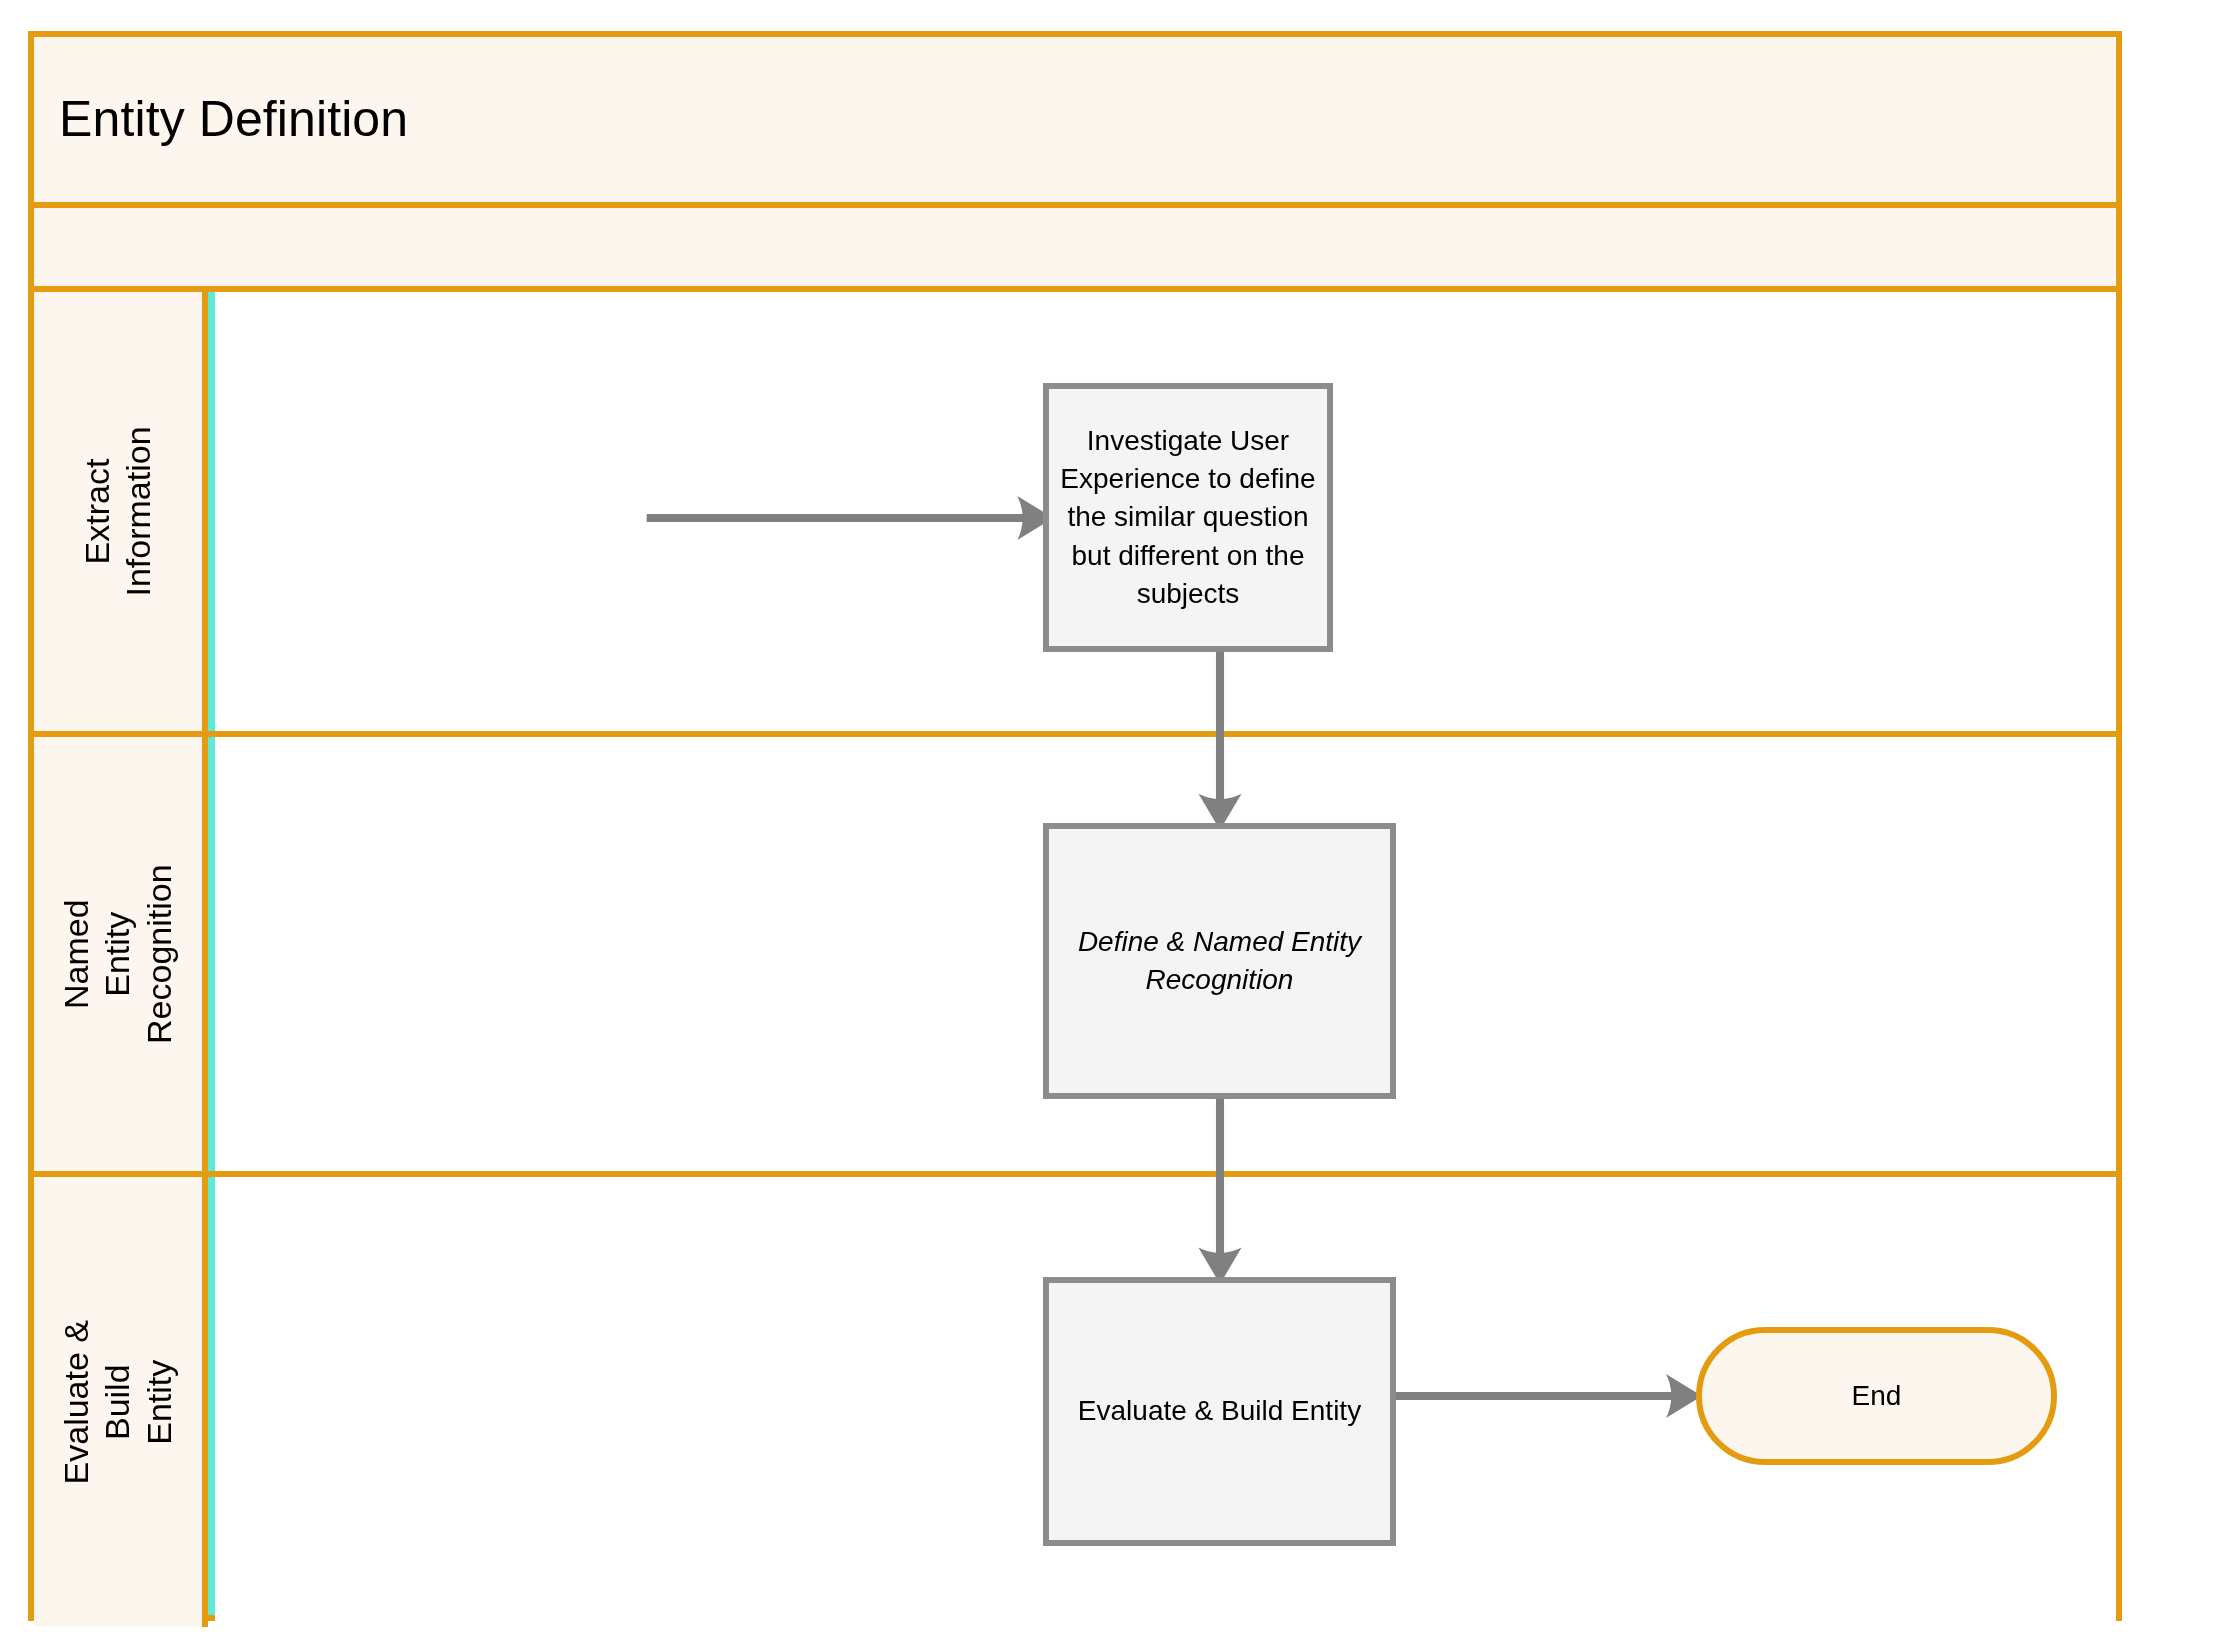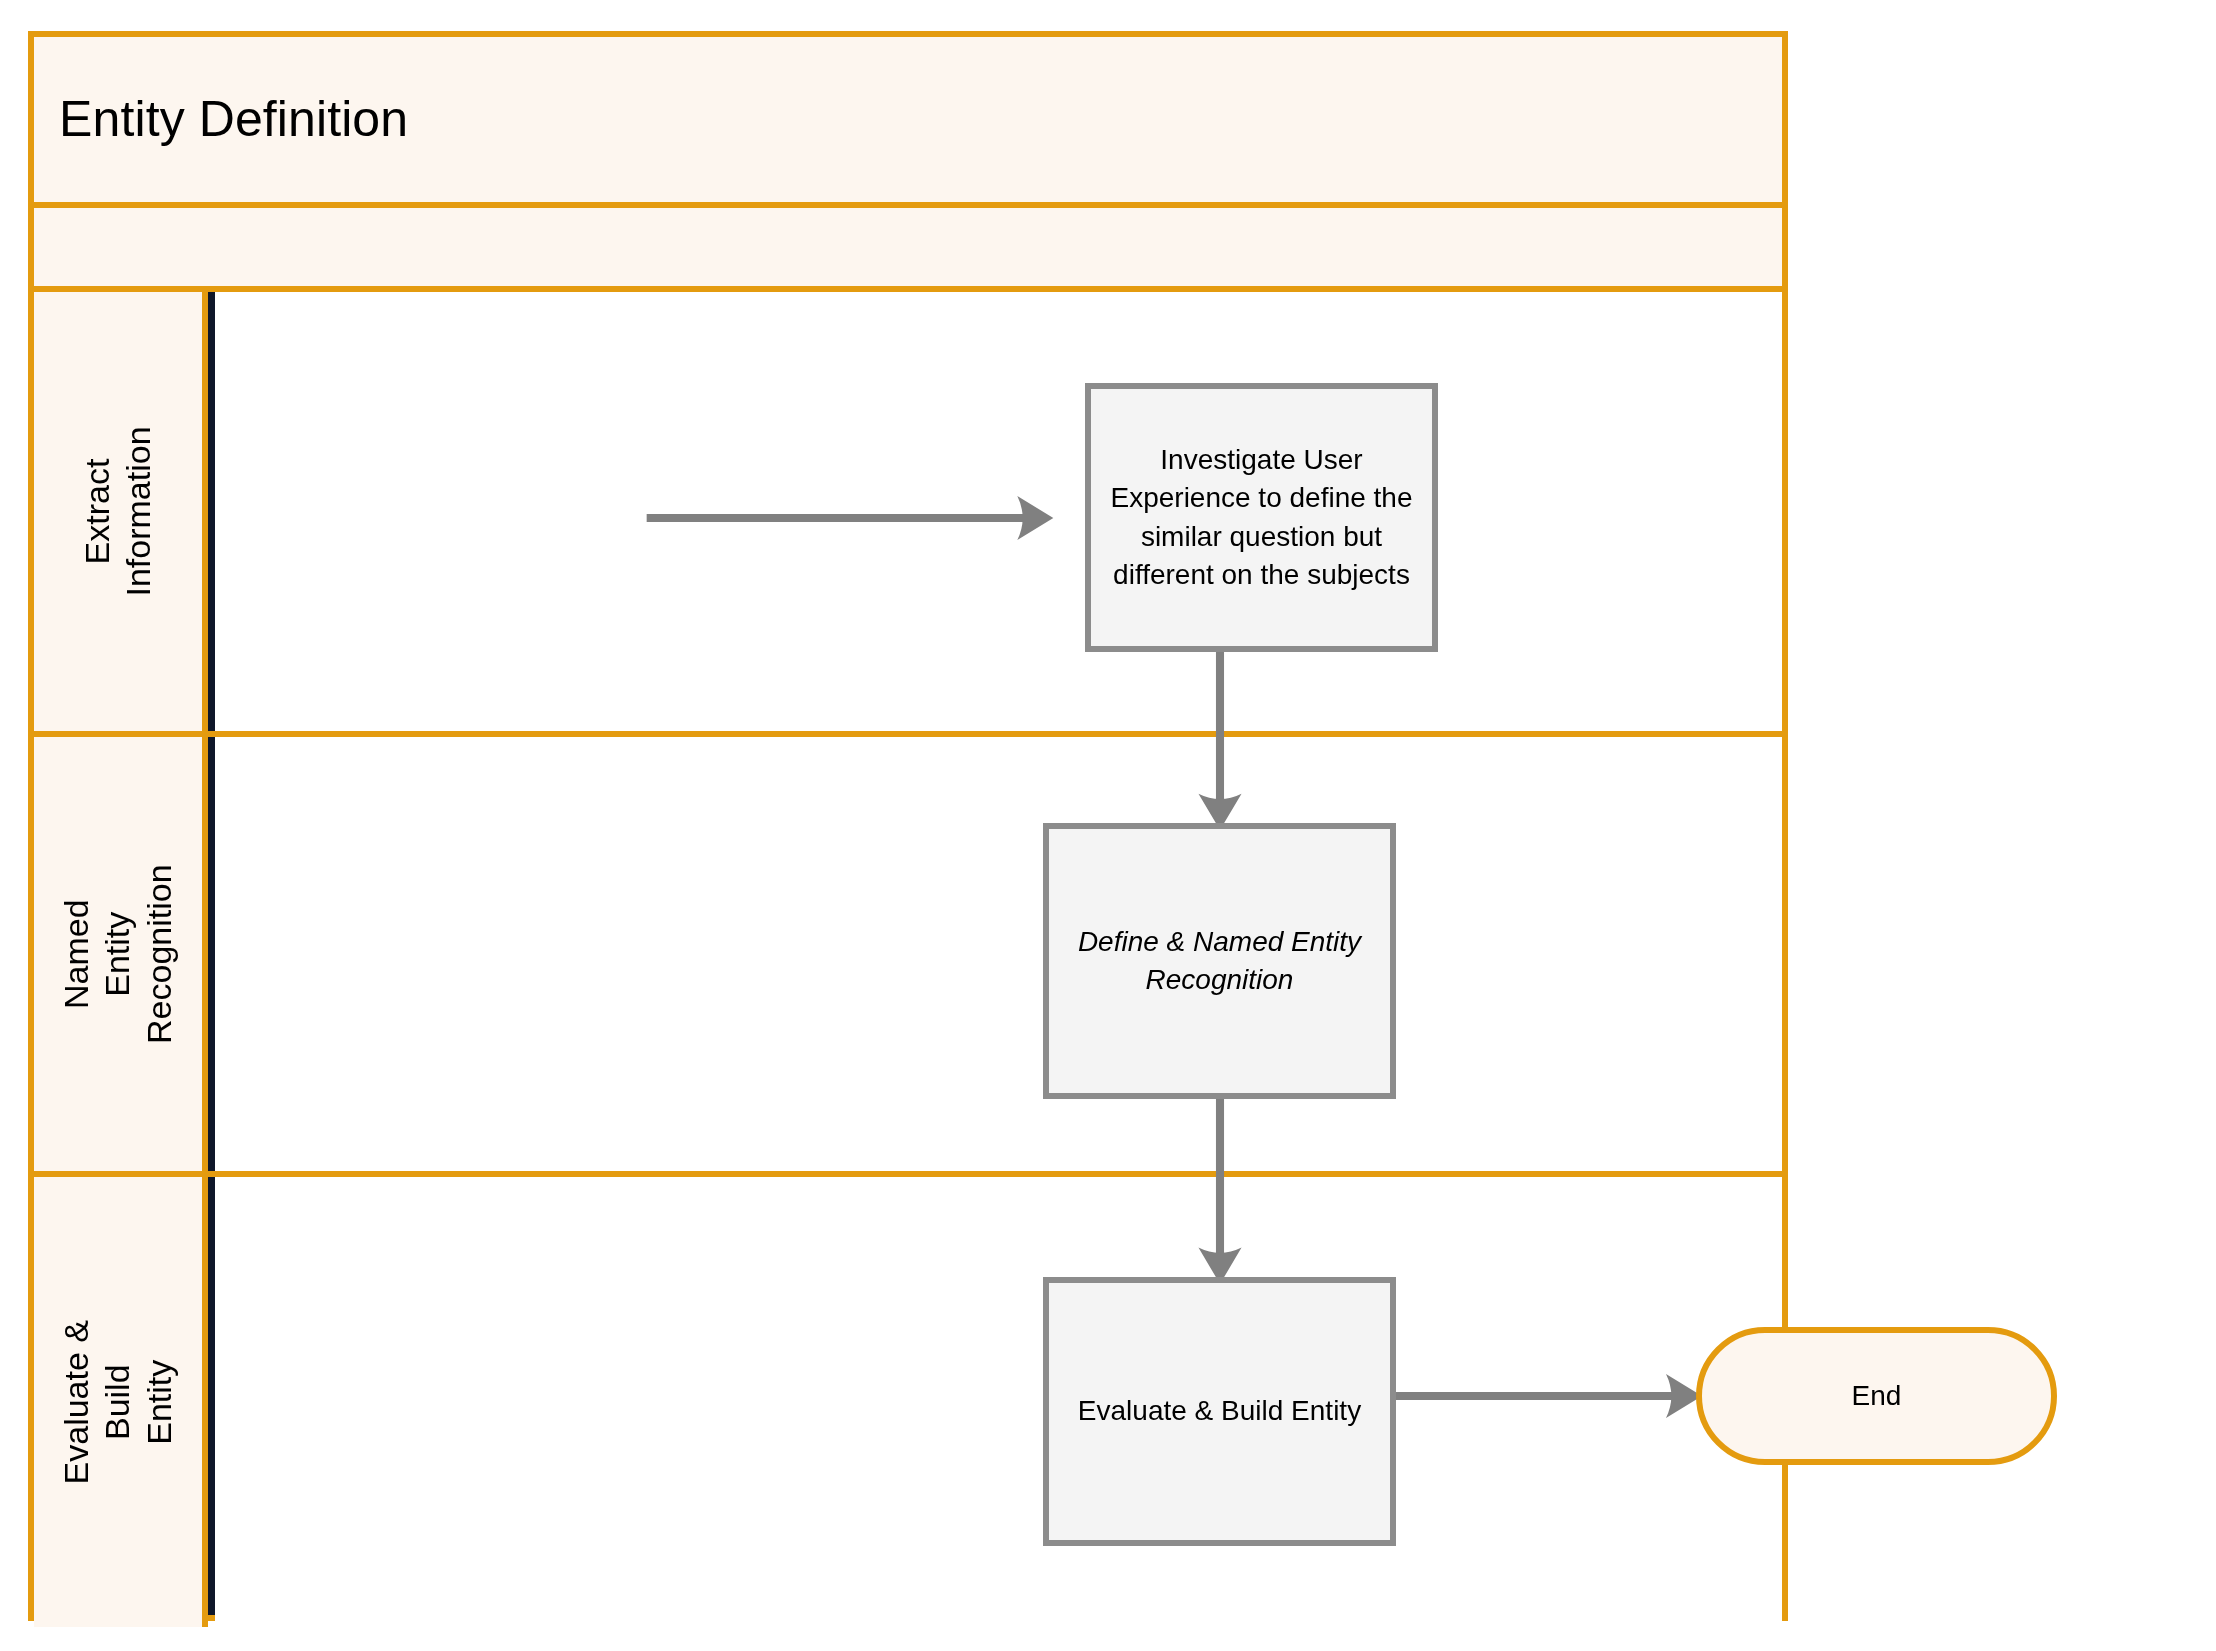--- a/index.html
+++ b/index.html
@@ -17,25 +17,25 @@
     height: 1651px;
     background: #ffffff;
     overflow: hidden;
   }
 
   
   .pool {
     position: absolute;
     left: 27.6px;
     top: 31px;
-    width: 1760px;
+    width: 2094px;
     height: 1590px;
     box-sizing: border-box;
     border: 6.7px solid var(--amber);
-    background: #0f172a;
+    background: #5eead4;
   }
 
   :root {
     --amber: #e49b0f;
     --lane-bg: #fdf6ef;
     --box-bg: #f4f4f4;
     --box-border: #8c8c8c;
     --arrow: #808080;
     --ink: #000000;
   }
@@ -152,21 +152,21 @@
   }
 
   
   .conn {
     position: absolute;
   }
   .conn svg { display: block; overflow: visible; }
 
   
   #node-start { left: 291px; top: 450px;  width: 364px; height: 133px; }
-  #node-p1    { left: 1043px; top: 383px;  width: 353px; height: 269px; margin-left: 42px; }
+  #node-p1    { left: 1043px; top: 383px;  width: 290px; height: 269px; }
   #node-p2    { left: 1043px; top: 823px; width: 353px; height: 276px; font-style: italic; }
   #node-p3    { left: 1043px; top: 1277px; width: 353px; height: 269px; }
   #node-end   { left: 1696px; top: 1327px; width: 361px; height: 138px; }
 
   #conn-start-p1 { left: 645px; top: 488px;  width: 410px; height: 60px; }
   #conn-p1-p2    { left: 1193px; top: 647px;  width: 54px;  height: 183px; }
   #conn-p2-p3    { left: 1193px; top: 1094px; width: 54px;  height: 190px; }
   #conn-p3-end   { left: 1391px; top: 1366px; width: 312px; height: 60px; }
 </style>
 </head>

